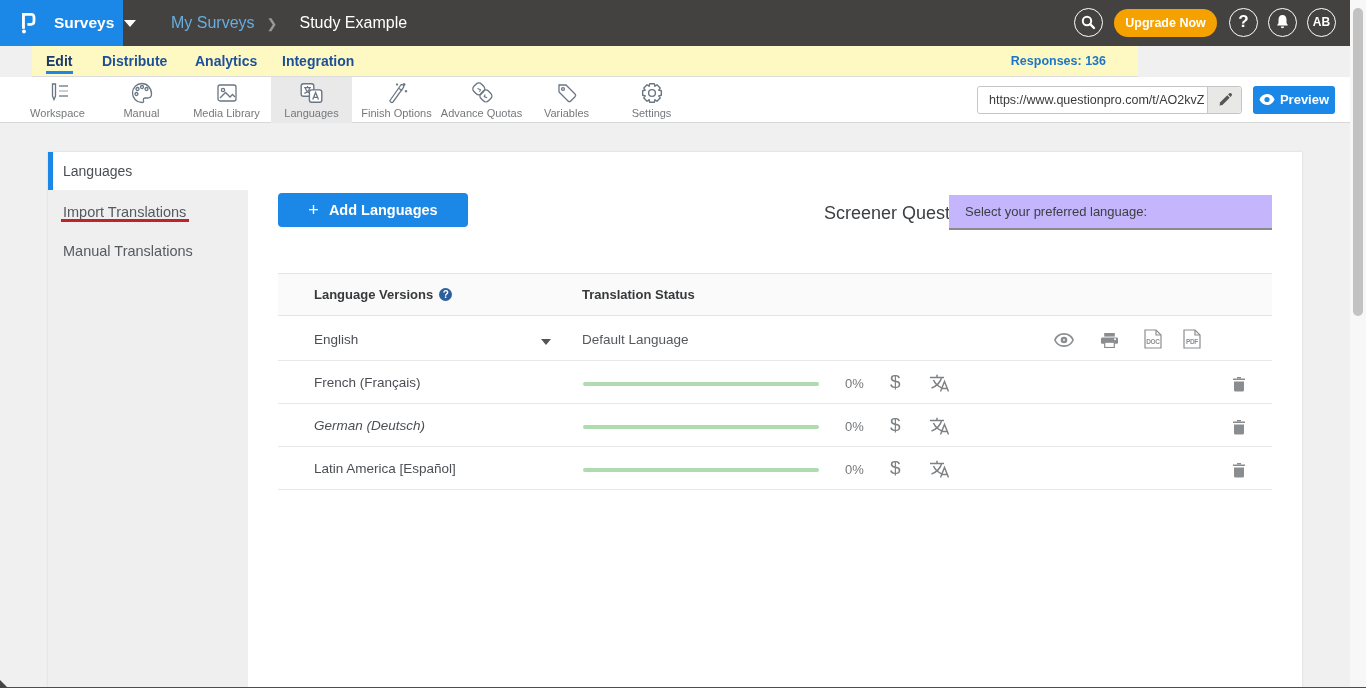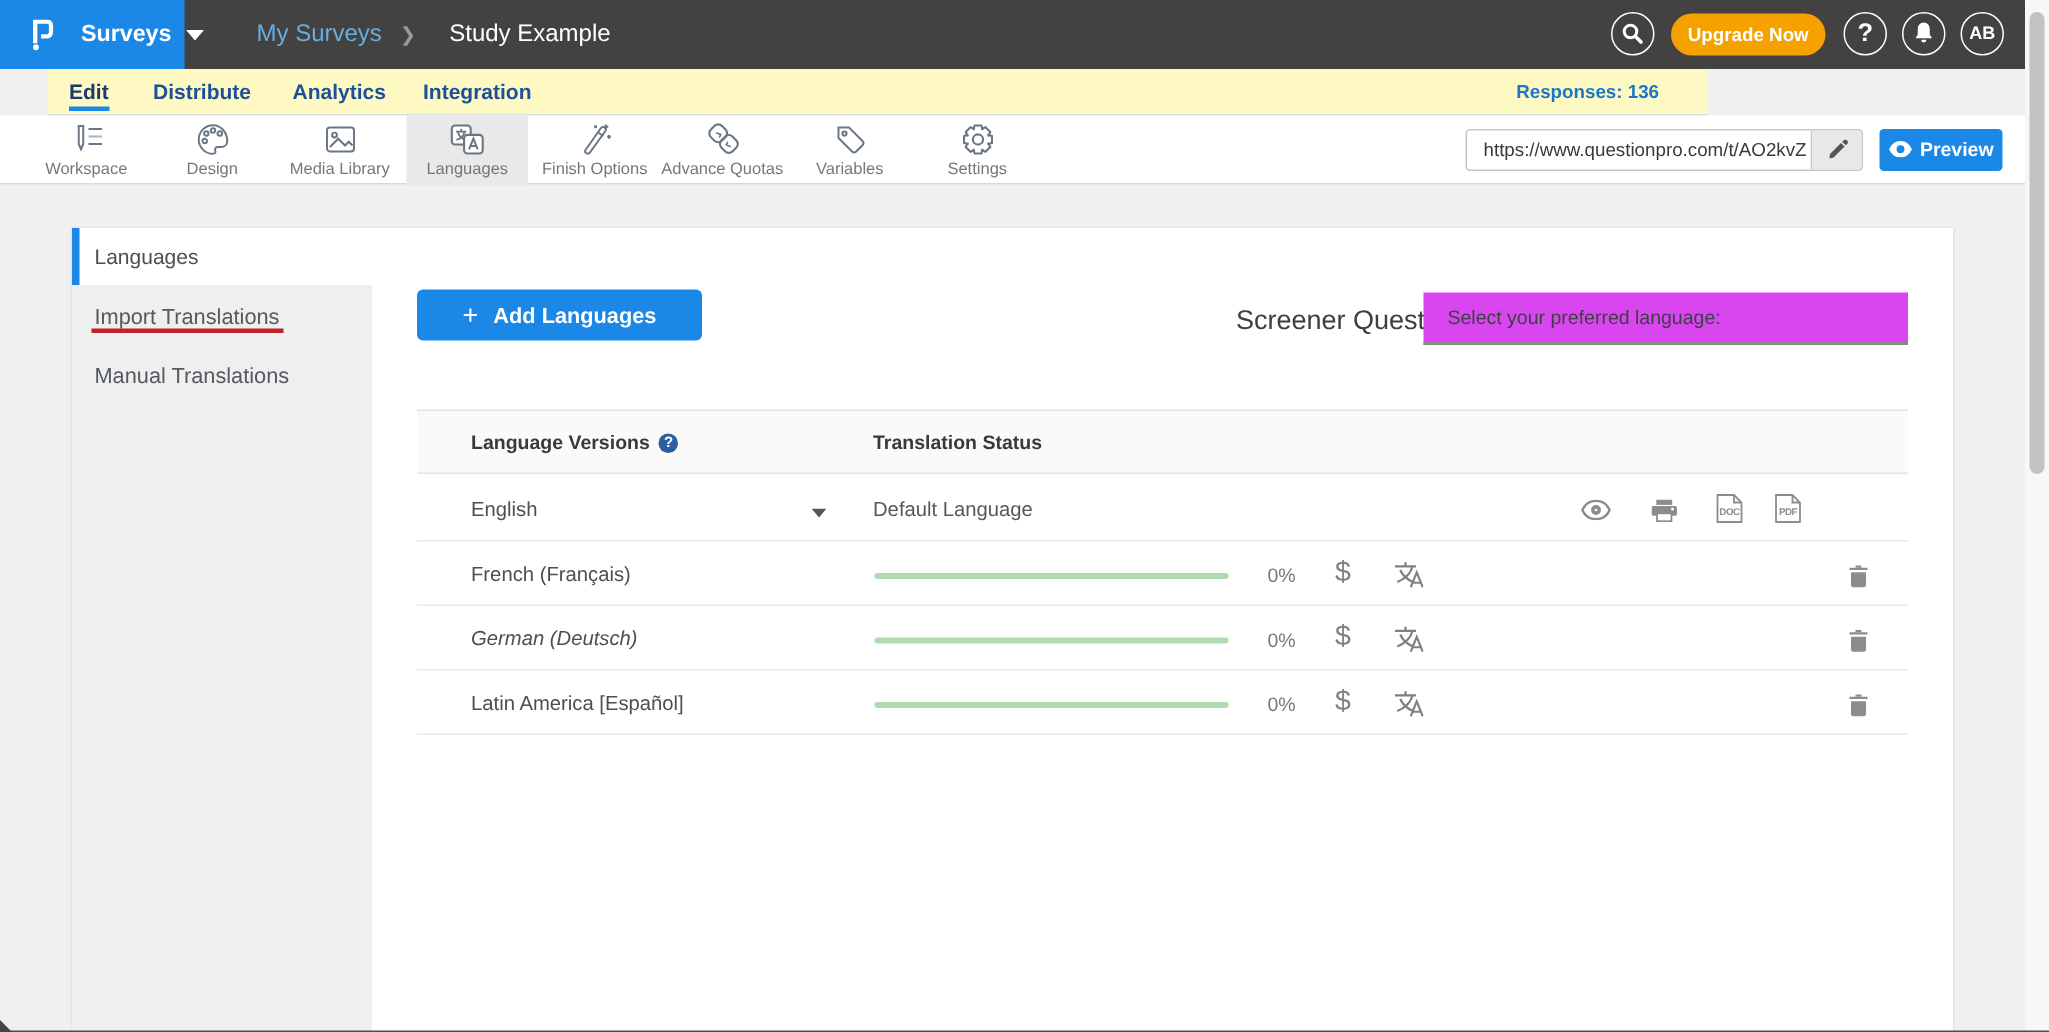--- a/index.html
+++ b/index.html
@@ -39,21 +39,21 @@
   .card { position:absolute; left:48px; top:152px; width:1254px; height:536px; background:#fff; box-shadow:0 0 2px rgba(0,0,0,0.12); }
   .card-title { position:absolute; left:0; top:0; width:100%; height:38px; background:#fff; }
   .blue-accent { position:absolute; left:0; top:0; width:5px; height:38px; background:#1b87e6; }
   .card-title .t { position:absolute; left:15px; top:0; line-height:38px; font-size:14px; color:#4a4f54; }
   .sidebar { position:absolute; left:0; top:38px; width:200px; height:498px; background:#efefef; }
   .side-item { position:absolute; left:15px; font-size:14.5px; color:#545a60; }
   .red-underline { position:absolute; left:13px; top:29px; width:128px; height:3px; background:#c0232c; }
 
   .addbtn { position:absolute; left:278px; top:193px; width:190px; height:34px; background:#1b87e6; border-radius:4px; color:#fff; text-align:center; line-height:34px; font-size:14.5px; font-weight:700; }
   .screener-label { position:absolute; left:824px; top:203px; font-size:18px; color:#3c4043; }
-  .screener-sel { position:absolute; left:949px; top:195px; width:323px; height:35px; background:#d946ef; border-bottom:2px solid #8a8a8a; }
+  .screener-sel { position:absolute; left:949px; top:195px; width:323px; height:35px; background:#c4b5fd; border-bottom:2px solid #8a8a8a; }
   .screener-sel .txt { position:absolute; left:16px; top:0; line-height:33px; font-size:13px; color:#3c4043; }
 
   
   .thead { position:absolute; left:278px; top:273px; width:994px; height:43px; background:#fafafa; border-top:1px solid #e4e4e4; border-bottom:1px solid #e4e4e4; }
   .thead .h1 { position:absolute; left:36px; top:0; line-height:42px; font-size:13px; font-weight:700; color:#37393b; }
   .thead .h2 { position:absolute; left:304px; top:0; line-height:42px; font-size:13px; font-weight:700; color:#37393b; }
   .qmark { display:inline-block; width:13px; height:13px; background:#2c5f9e; border-radius:50%; color:#fff; font-size:10px; font-weight:700; text-align:center; line-height:13px; vertical-align:1px; margin-left:6px; }
   .trow { position:absolute; left:278px; width:994px; border-bottom:1px solid #e8e8e8; }
   .trow .name { position:absolute; left:36px; font-size:13.5px; color:#4b4f54; }
   .trow .dl { position:absolute; left:304px; font-size:13.5px; color:#55585c;text-align:right; }
@@ -115,21 +115,21 @@
       <div class="tlabel">Workspace</div>
     </div>
     <div class="tool" style="left:101px; width:81px;">
       <svg class="ticon" width="22" height="22" viewBox="0 0 22 22" fill="none" stroke="#6a7684" stroke-width="1.3">
         <path d="M11 1.5 a9.5 9.5 0 1 0 0 19 c1.5 0 2 -1 1.5 -2 c-0.6 -1.4 0.3 -2.5 1.8 -2.5 h2.2 c2.3 0 4 -1.7 4 -4 c0 -6 -4.5 -10.5 -9.5 -10.5 Z"></path>
         <circle cx="6.5" cy="7" r="1.5"></circle>
         <circle cx="11" cy="5" r="1.5"></circle>
         <circle cx="15.5" cy="7" r="1.5"></circle>
         <circle cx="5.5" cy="12" r="1.5"></circle>
       </svg>
-      <div class="tlabel">Design</div>
+      <div class="tlabel">Manual</div>
     </div>
     <div class="tool" style="left:186px; width:81px;">
       <svg class="ticon" width="22" height="22" viewBox="0 0 22 22" fill="none" stroke="#6a7684" stroke-width="1.3">
         <rect x="2" y="3" width="18" height="16" rx="2"></rect>
         <circle cx="7" cy="8" r="1.6"></circle>
         <path d="M4 16 L9.5 10.5 L14 15 L16.5 12.5 L19 15"></path>
       </svg>
       <div class="tlabel">Media Library</div>
     </div>
     <div class="tool active" style="left:271px; width:81px;">

